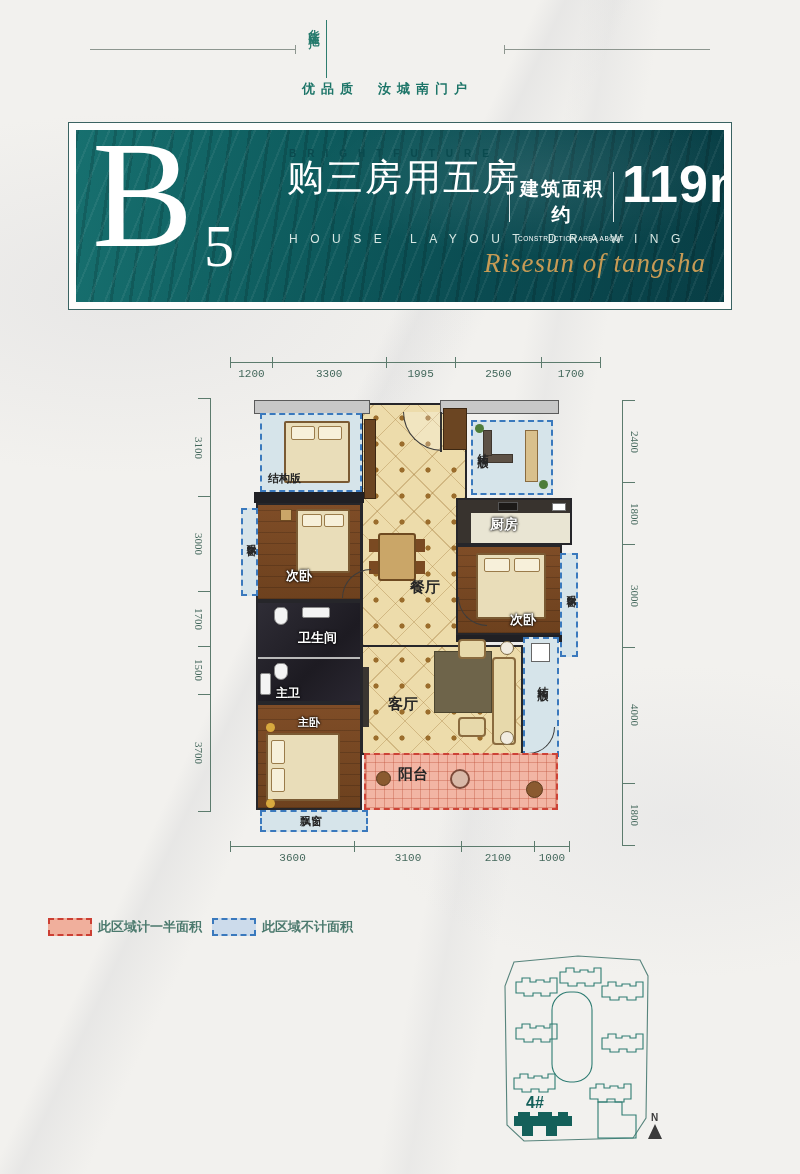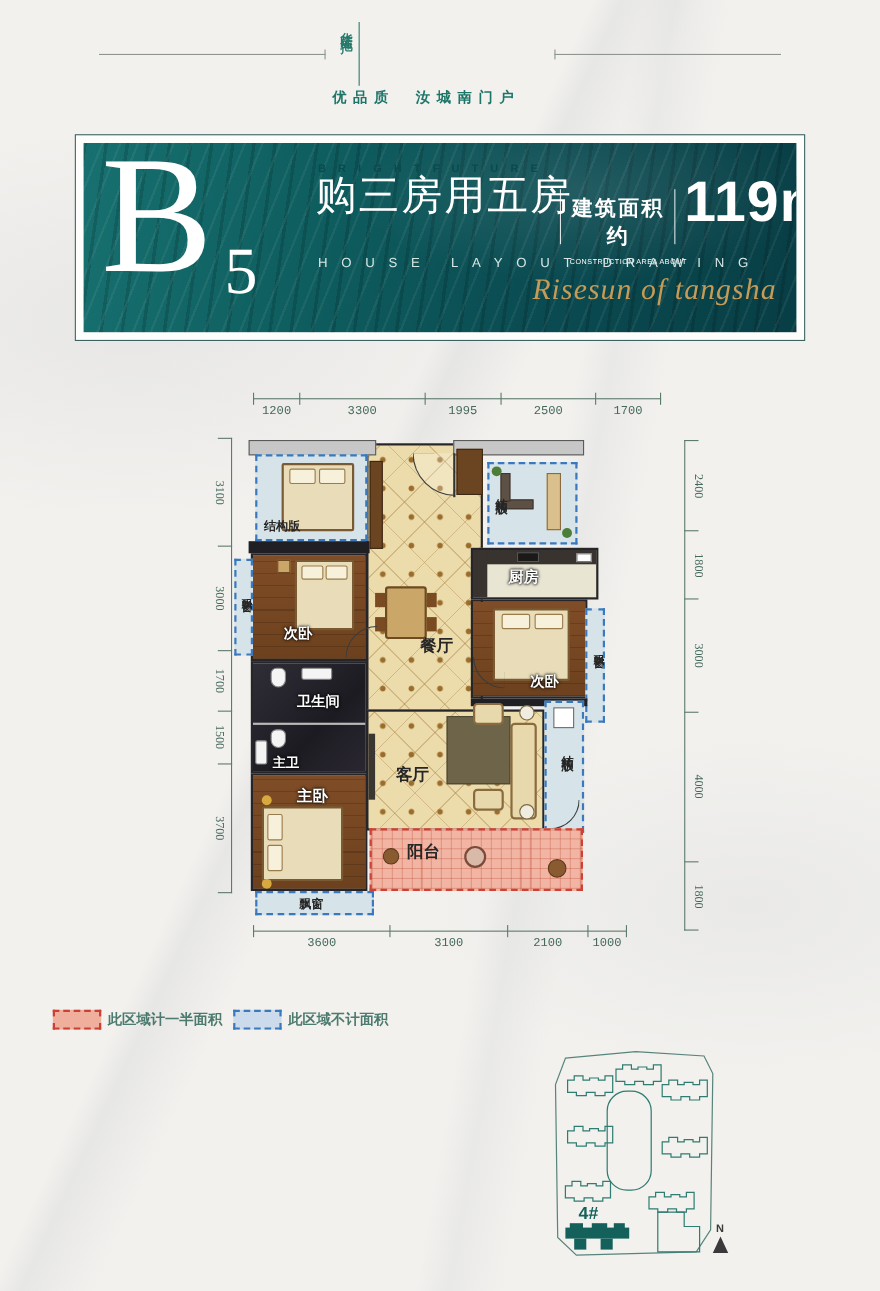--- a/index.html
+++ b/index.html
@@ -56,21 +56,21 @@
   .dim-v.right-line::before{left:0;}
   .dim-v .seg{position:relative;border-top:1px solid #5c7b6d;width:13px;}
   .dim-v .seg.last{border-bottom:1px solid #5c7b6d;}
   .dim-v .seg span{position:absolute;top:50%;left:50%;
     font-family:"Liberation Serif",serif;font-size:11px;color:#44685c;
     transform:translate(-50%,-50%) rotate(90deg);white-space:nowrap;}
   .dim-v.left-line .seg span{margin-left:-6px;}
   .dim-v.right-line .seg span{margin-left:6px;}
 
   
-  .plan{left:210px;top:395px;width:384px;height:460px;}
+  .plan{left:238px;top:395px;width:384px;height:460px;}
   .room{position:absolute;box-sizing:border-box;}
   .wall{border:2px solid #26262a;}
   .tile{background:
     radial-gradient(circle,#9b6d2c 2.2px,transparent 3px),
     repeating-linear-gradient(45deg, rgba(160,118,55,.35) 0 1px, transparent 1px 26px),
     repeating-linear-gradient(-45deg, rgba(160,118,55,.35) 0 1px, transparent 1px 26px),
     #eddcab;background-size:26px 26px,auto,auto,auto;}
   .wood{background:
     repeating-linear-gradient(0deg, rgba(0,0,0,.16) 0 1px, transparent 1px 11px),
     linear-gradient(180deg,#7f4d27,#6d411e);}
@@ -274,21 +274,21 @@
       <div class="furn" style="left:0;top:54px;width:102px;height:2px;background:#b9b9b9;"></div>
       <div class="furn" style="left:16px;top:4px;width:14px;height:18px;background:#f4f4f4;border:1px solid #888;border-radius:6px 6px 8px 8px;"></div>
       <div class="furn" style="left:44px;top:4px;width:28px;height:11px;background:#f4f4f4;border:1px solid #888;border-radius:2px;"></div>
       <div class="lbl lbl-light" style="left:40px;top:26px;font-size:13px;">卫生间</div>
       <div class="furn" style="left:16px;top:60px;width:14px;height:17px;background:#f4f4f4;border:1px solid #888;border-radius:6px 6px 8px 8px;"></div>
       <div class="furn" style="left:2px;top:70px;width:11px;height:22px;background:#f4f4f4;border:1px solid #888;border-radius:2px;"></div>
       <div class="lbl lbl-light" style="left:18px;top:82px;font-size:12px;">主卫</div>
     </div>
 
     <div class="room wood wall" style="left:18px;top:308px;width:106px;height:107px;">
-      <div class="lbl lbl-light" style="left:40px;top:10px;font-size:14px;">主卧</div>
+      <div class="lbl lbl-light" style="left:40px;top:10px;font-size:11px;">主卧</div>
       <div class="bed" style="left:8px;top:28px;width:70px;height:64px;">
         <div class="pillow" style="left:3px;top:5px;width:12px;height:22px;"></div>
         <div class="pillow" style="left:3px;top:33px;width:12px;height:22px;"></div>
       </div>
       <div class="furn" style="left:8px;top:18px;width:9px;height:9px;border-radius:50%;background:#d8a93e;"></div>
       <div class="furn" style="left:8px;top:94px;width:9px;height:9px;border-radius:50%;background:#d8a93e;"></div>
     </div>
     <div class="room bay" style="left:22px;top:415px;width:108px;height:22px;">
       <div class="lbl lbl-dark" style="left:38px;top:2px;font-size:11px;">飘窗</div>
     </div>

